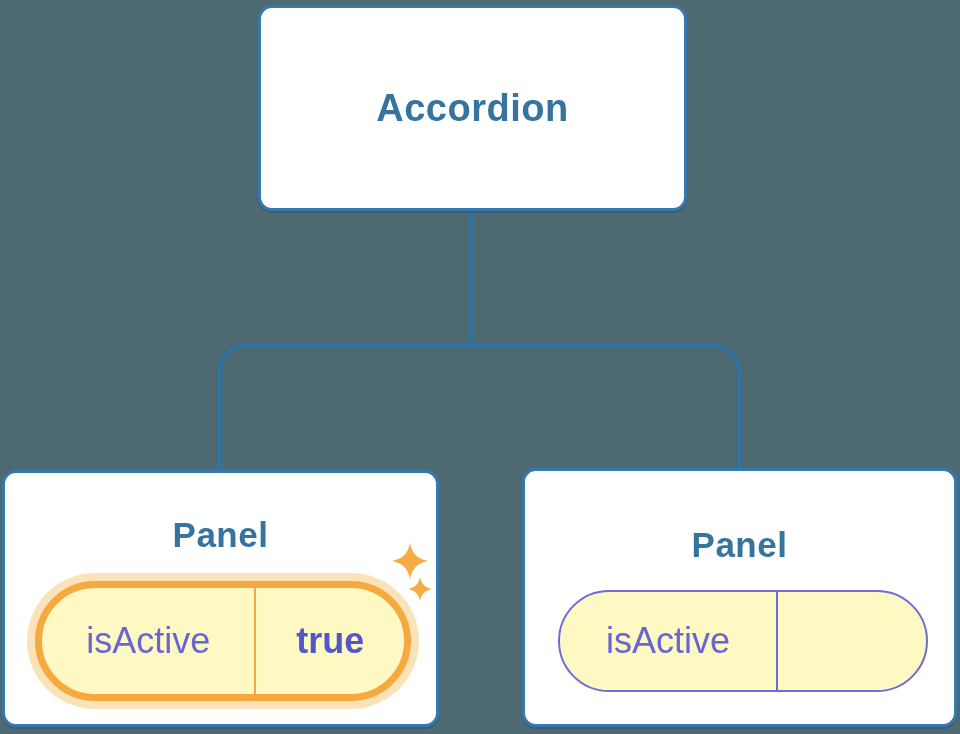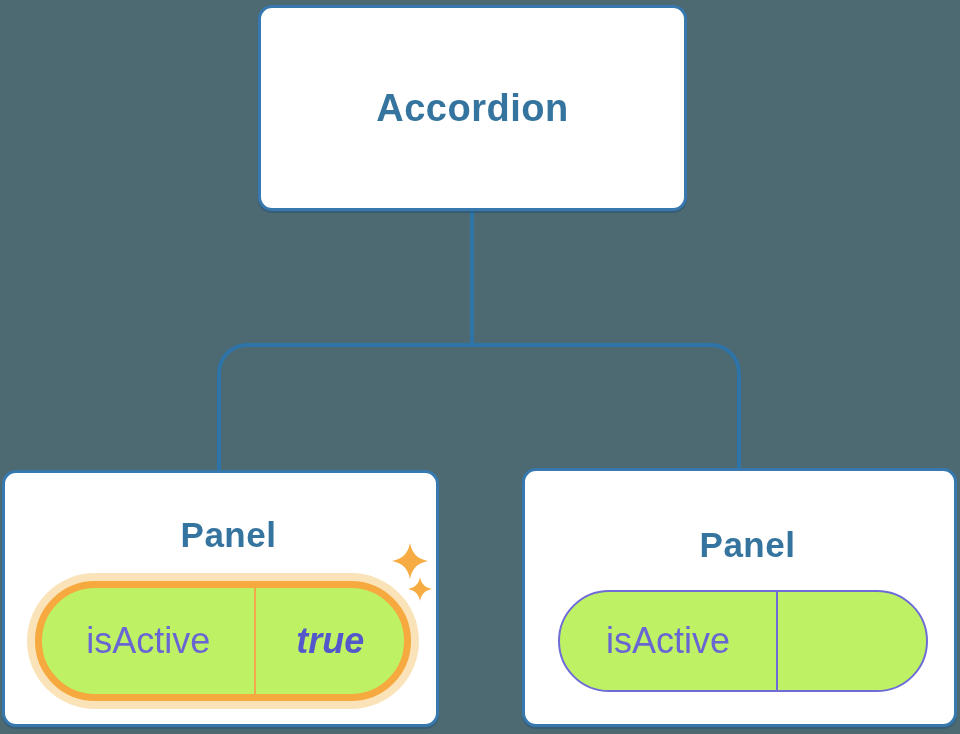--- a/index.html
+++ b/index.html
@@ -78,42 +78,41 @@
   }
   .panel-title {
     position: absolute;
     left: 0;
     width: 100%;
     text-align: center;
     font-size: 35px;
     font-weight: 600;
     color: #35749E;
     letter-spacing: 0.5px;
-    margin-left: 8px;
   }
   .panel-left .panel-title { top: 42px; }
   .panel-right .panel-title { top: 54px; }
 
   
   .state-pill {
     position: absolute;
     box-sizing: border-box;
-    background: #bef264;
+    background: #fef9c3;
     display: flex;
     align-items: stretch;
   }
   .state-pill .cell {
     display: flex;
     align-items: center;
     justify-content: center;
     font-size: 36px;
     color: #6966D4;
   }
   .state-pill .state-name-cell { width: 59%; }
-  .state-pill .state-value-cell { width: 41%; font-style: italic; }
+  .state-pill .state-value-cell { width: 41%; }
 
   .pill-active {
     left: 30px;
     top: 108px;
     width: 376px;
     height: 120px;
     border: 7px solid #F5A93E;
     border-radius: 60px;
     box-shadow: 0 0 0 8px #FBE3B9;
   }

